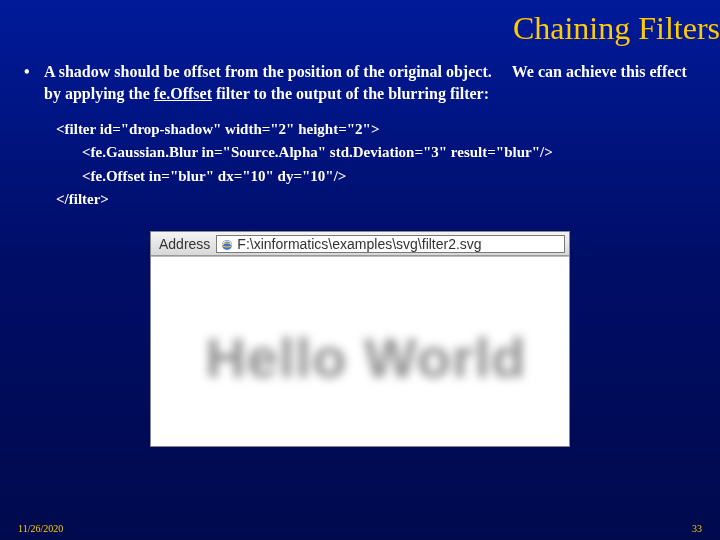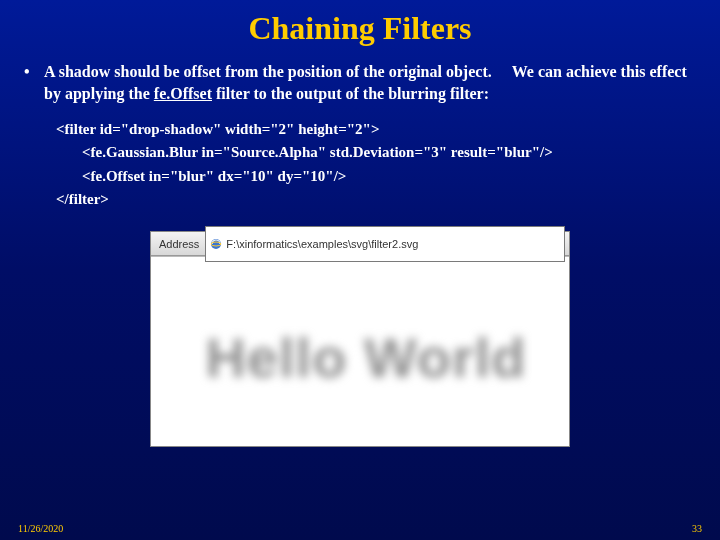--- a/index.html
+++ b/index.html
@@ -7,22 +7,22 @@
     width: 720px;
     height: 540px;
     background: linear-gradient(to bottom, #001a99 0%, #000d66 50%, #000a4d 100%);
     font-family: "Times New Roman", Times, serif;
     position: relative;
     overflow: hidden;
   }
   .title {
     color: #ffcc00;
     font-size: 32px;
-    font-weight: bold;
-    text-align: center;
+    font-weight: normal;
+    text-align: right;
     padding-top: 10px;
   }
   .body-content {
     padding: 14px 20px 0 20px;
   }
   .bullet-row {
     display: flex;
     color: #ffffff;
     font-size: 16px;
     font-weight: bold;
@@ -52,27 +52,27 @@
     border: 1px solid #888;
     box-shadow: 0 0 0 1px #555 inset;
   }
   .addr-bar {
     display: flex;
     align-items: center;
     height: 24px;
     background: linear-gradient(#f4f4f4, #d8d8d8);
     border-bottom: 1px solid #999;
     font-family: Tahoma, sans-serif;
-    font-size: 11px;
+    font-size: 14px;
     color: #333;
   }
   .addr-label { padding: 0 6px 0 8px; }
   .addr-field {
     flex: 1;
-    height: 36px;
+    height: 18px;
     background: #fff;
     border: 1px solid #7a7a7a;
     margin-right: 4px;
     display: flex;
     align-items: center;
     padding: 0 4px;
     gap: 4px;
   }
   .ie-icon {
     width: 12px; height: 12px;

